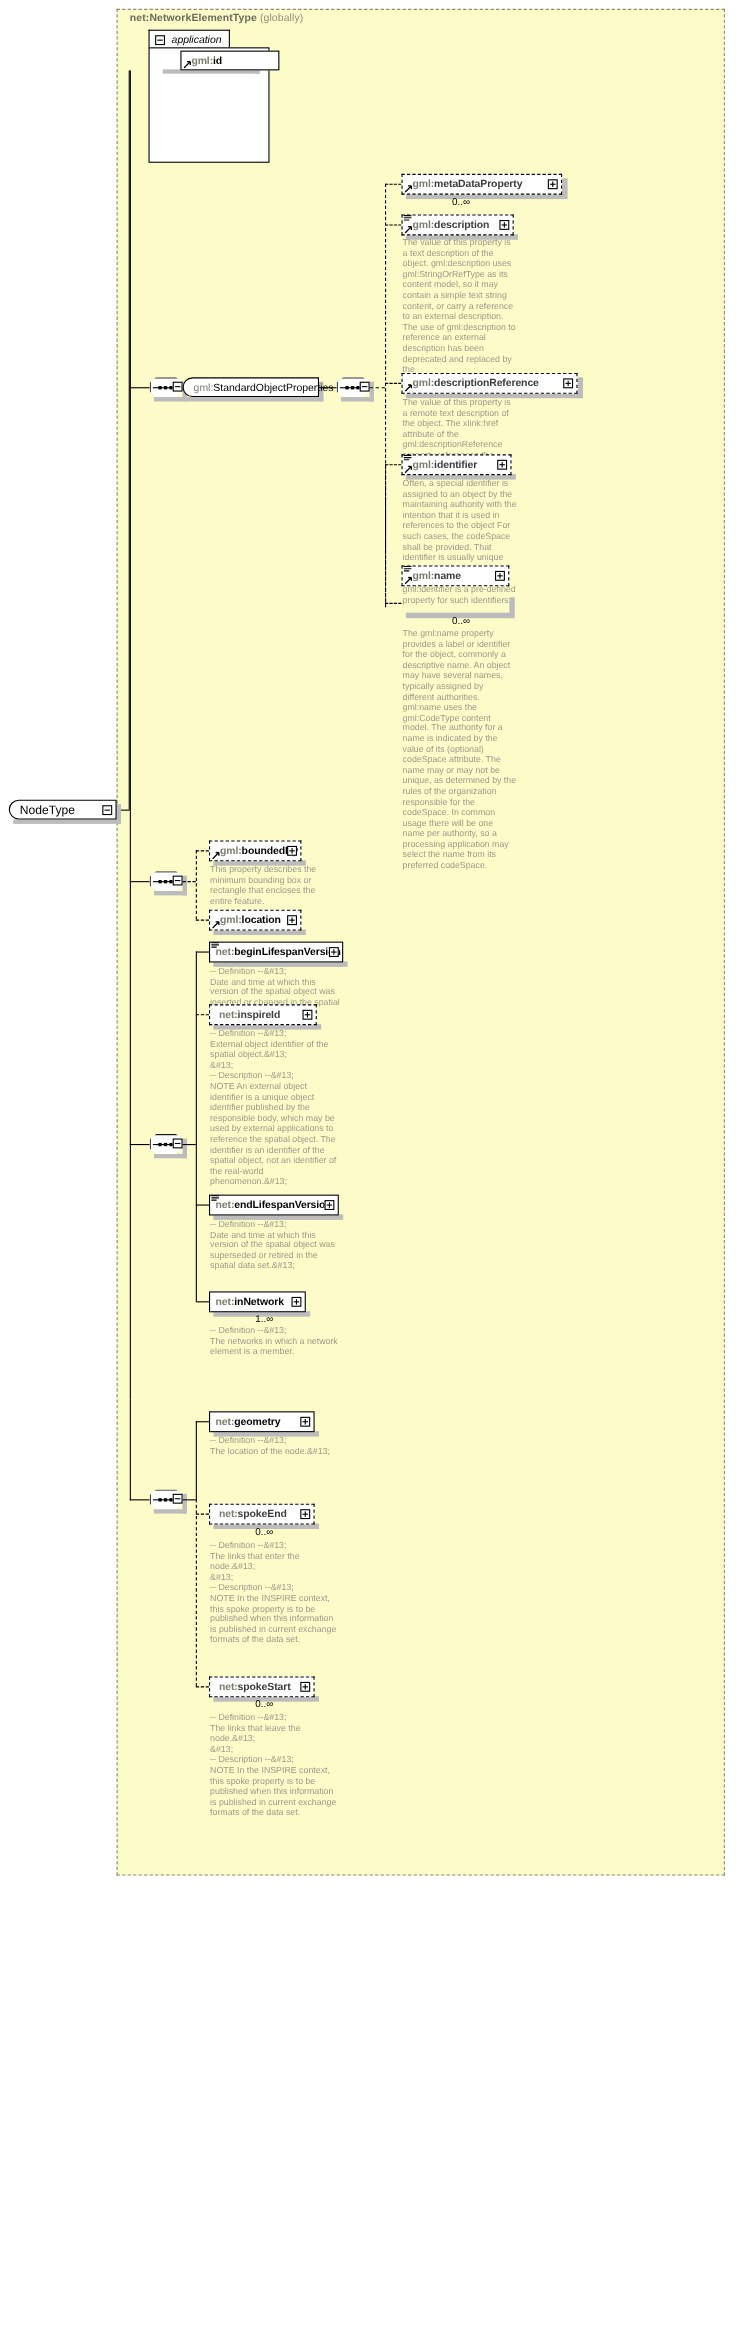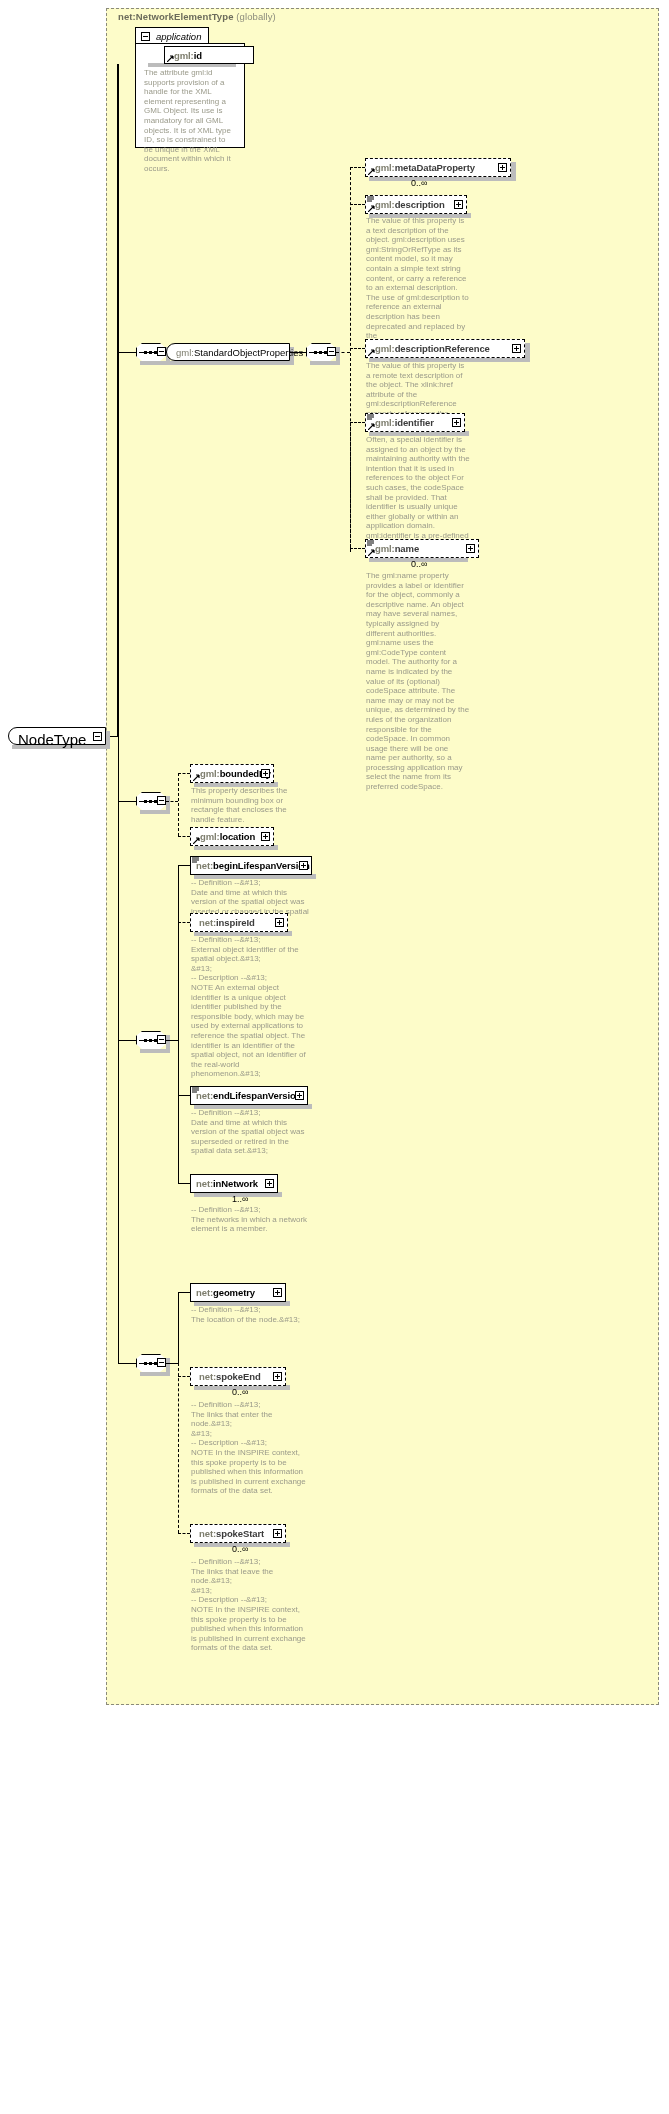--- a/index.html
+++ b/index.html
@@ -151,21 +151,21 @@
   .typebox{
     position:absolute;
     left:8px; top:727px;
     width:98px; height:18px;
     background:#fff;
     border:1px solid #000;
     border-radius:9px 0 0 9px;
     box-sizing:border-box;
   }
   .typebox .nm{
-    position:absolute;left:9px;top:3px;font-size:15px;color:#000;white-space:nowrap;
+    position:absolute;left:9px;top:3px;font-size:11px;color:#000;white-space:nowrap;
   }
 
   
   .groupbox{
     position:absolute;
     left:166px; top:343px;
     width:124px; height:18px;
     background:#fff;
     border:1px solid #000;
     border-radius:9px 0 0 9px;
@@ -219,21 +219,20 @@
   <div class="shadow" style="left:148px;top:63px;width:88px;height:4px;"></div>
   <div class="shadow" style="left:232px;top:50px;width:4px;height:17px;"></div>
   <div class="node solid" style="left:144px;top:46px;width:90px;margin-left:20px;">
     <span class="refarrow">
       <svg width="7" height="7" viewBox="0 0 7 7">
           <path d="M0 7 L6 1 M6 1 L3 1 M6 1 L6 4" stroke="#000" stroke-width="1.2" fill="none"></path>
         </svg>
     </span>
     <span class="nm"><span style="color:#7d7d6d">gml:</span>id</span>
   </div>
-  <div class="doc attr" style="left:144px;top:68px;width:88px;">The attribute gml:id supports provision of a handle for the XML element representing a GML Object. Its use is mandatory for all GML objects. It is of XML type ID, so is constrained to be unique in the XML document within which it occurs.</div>
 
   <div class="ln v" style="left:117px;top:64px;height:672px;"></div>
   <div class="ln h" style="left:106px;top:736px;width:12px;"></div>
 
   <div class="shadow" style="left:12px;top:745px;width:98px;height:4px;"></div>
   <div class="shadow" style="left:106px;top:731px;width:4px;height:18px;"></div>
   <div class="typebox">
     <span class="nm">NodeType</span>
     <span class="minus-box" style="right:3px;top:4px;"></span>
   </div>
@@ -339,21 +338,21 @@
         </svg>
     </span>
     <span class="nm"><span style="color:#7d7d6d">gml:</span>identifier</span>
     <span class="plus-box exp"></span>
   </div>
   <div class="doc" style="left:366px;top:435px;width:104px;">Often, a special identifier is assigned to an object by the maintaining authority with the intention that it is used in references to the object For such cases, the codeSpace shall be provided. That identifier is usually unique either globally or within an application domain. gml:identifier is a pre-defined property for such identifiers.</div>
 
   <div class="dln h" style="left:350px;top:548px;width:15px;"></div>
   <div class="shadow" style="left:369px;top:557px;width:98px;height:5px;"></div>
   <div class="shadow" style="left:463px;top:543px;width:5px;height:19px;"></div>
-  <div class="node dashed opt" style="left:365px;top:539px;width:114px;height:19px;">
+  <div class="node dashed opt" style="left:365px;top:514px;width:98px;height:19px;">
     <span class="doclines">
       <svg width="8" height="8" viewBox="0 0 8 8">
           <path d="M0 1 H7 M0 3 H7 M0 5 H5" stroke="#000" stroke-width="1" fill="none"></path>
         </svg>
     </span>
     <span class="refarrow">
       <svg width="7" height="7" viewBox="0 0 7 7">
           <path d="M0 7 L6 1 M6 1 L3 1 M6 1 L6 4" stroke="#000" stroke-width="1.2" fill="none"></path>
         </svg>
     </span>
@@ -383,21 +382,21 @@
   <div class="shadow" style="left:194px;top:782px;width:84px;height:5px;"></div>
   <div class="node dashed" style="left:190px;top:764px;width:84px;height:19px;">
     <span class="refarrow">
       <svg width="7" height="7" viewBox="0 0 7 7">
           <path d="M0 7 L6 1 M6 1 L3 1 M6 1 L6 4" stroke="#000" stroke-width="1.2" fill="none"></path>
         </svg>
     </span>
     <span class="nm"><span style="color:#7d7d6d">gml:</span>boundedBy</span>
     <span class="plus-box exp"></span>
   </div>
-  <div class="doc" style="left:191px;top:786px;width:112px;">This property describes the minimum bounding box or rectangle that encloses the handle feature.</div>
+  <div class="doc" style="left:191px;top:786px;width:112px;">This property describes the minimum bounding box or rectangle that encloses the entire feature.</div>
 
   <div class="dln h" style="left:178px;top:836px;width:12px;"></div>
   <div class="shadow" style="left:194px;top:845px;width:84px;height:5px;"></div>
   <div class="node dashed" style="left:190px;top:827px;width:84px;height:19px;">
     <span class="refarrow">
       <svg width="7" height="7" viewBox="0 0 7 7">
           <path d="M0 7 L6 1 M6 1 L3 1 M6 1 L6 4" stroke="#000" stroke-width="1.2" fill="none"></path>
         </svg>
     </span>
     <span class="nm"><span style="color:#7d7d6d">gml:</span>location</span>

